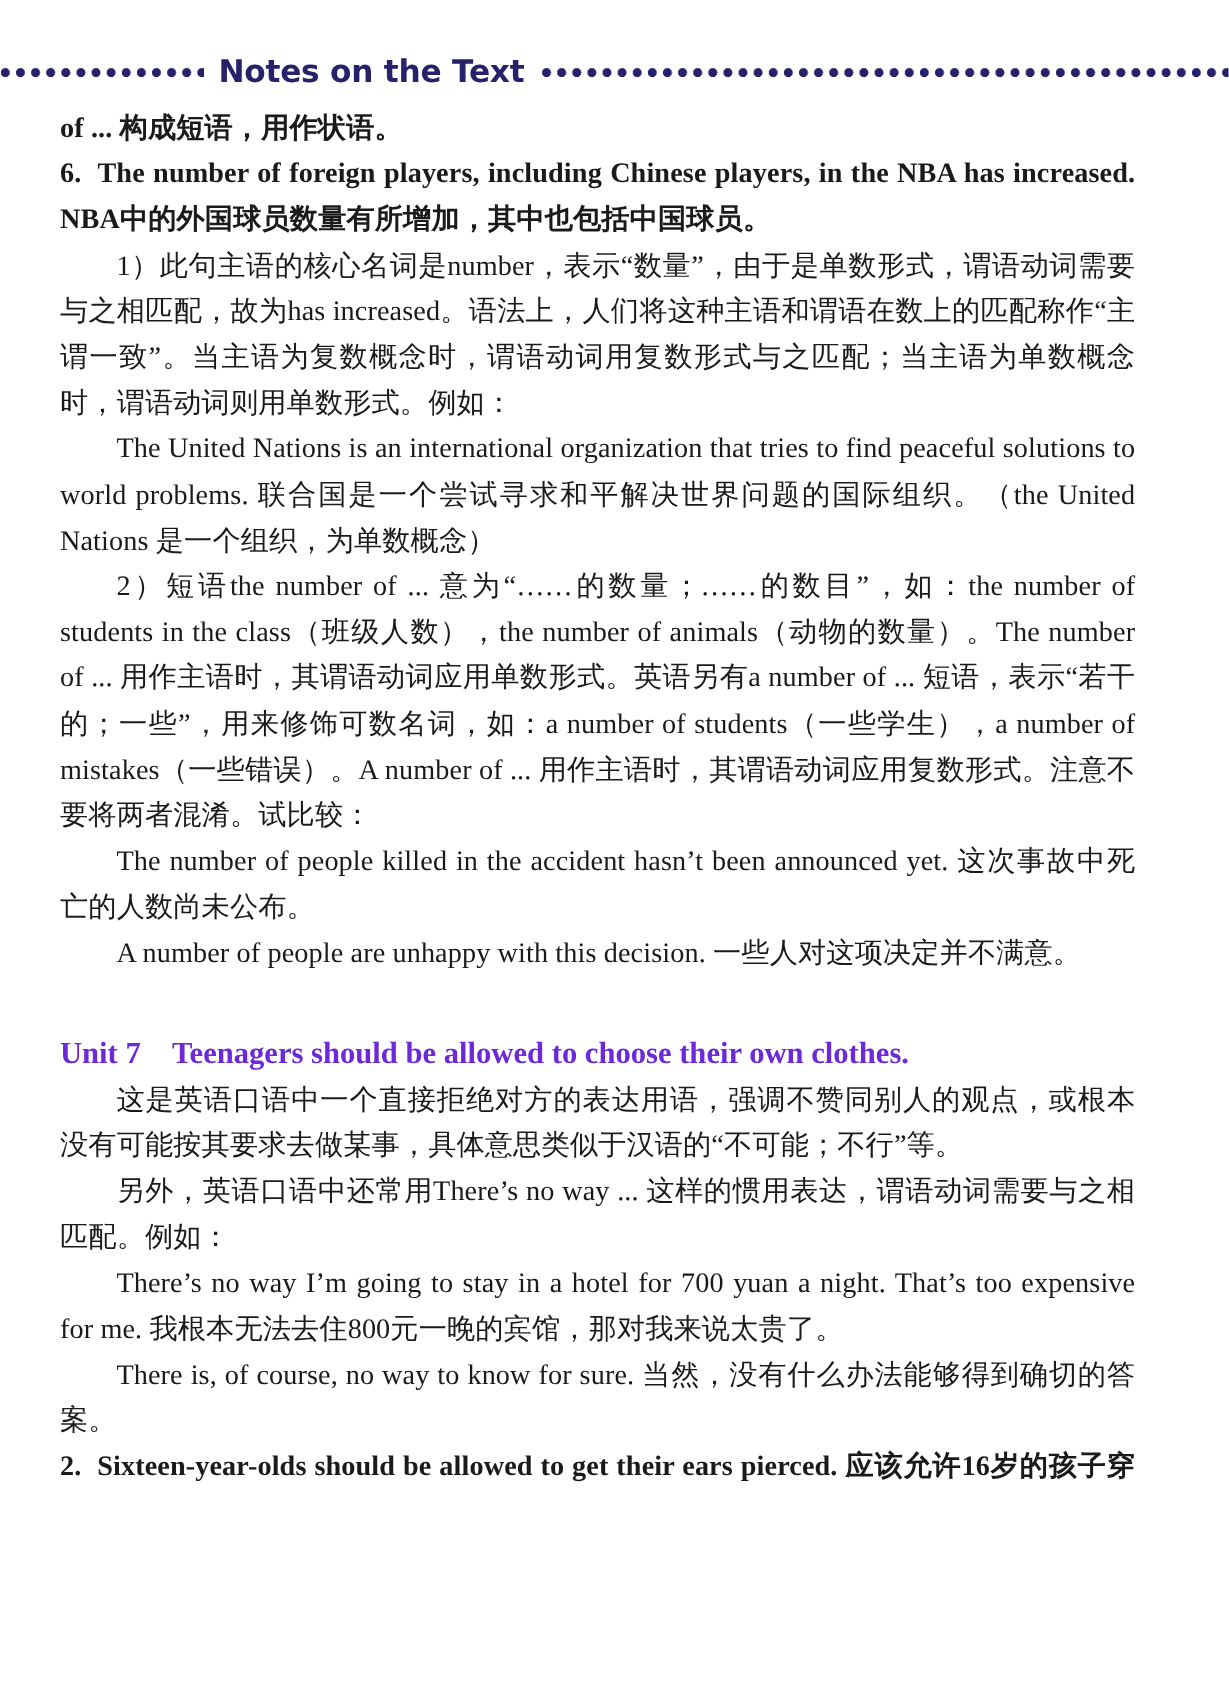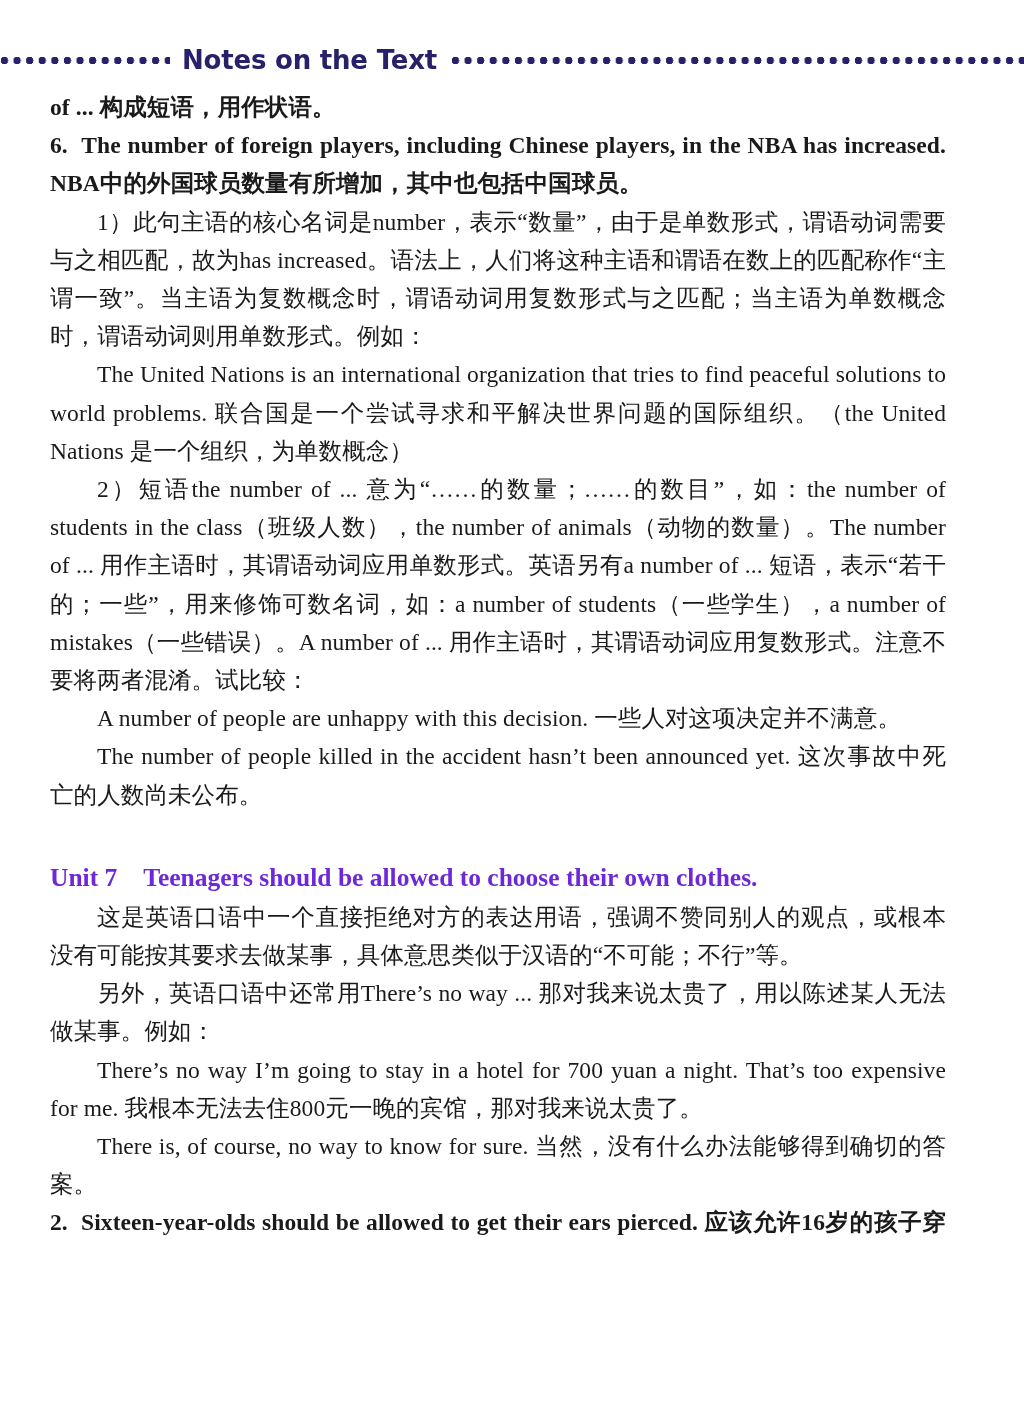--- a/index.html
+++ b/index.html
@@ -123,32 +123,32 @@
 
     <p class="p bold"><span>6.</span>&nbsp; <span>The number of foreign players, including Chinese players, in the NBA has increased.</span> <span>NBA中的外国球员数量有所增加，其中也包括中国球员。</span></p>
 
     <p class="p indent">1）此句主语的核心名词是number，表示“数量”，由于是单数形式，谓语动词需要与之相匹配，故为has increased。语法上，人们将这种主语和谓语在数上的匹配称作“主谓一致”。当主语为复数概念时，谓语动词用复数形式与之匹配；当主语为单数概念时，谓语动词则用单数形式。例如：</p>
 
 
     <p class="p example">The United Nations is an international organization that tries to find peaceful solutions to world problems. 联合国是一个尝试寻求和平解决世界问题的国际组织。（the United Nations 是一个组织，为单数概念）</p>
 
     <p class="p indent">2）短语the number of ... 意为“……的数量；……的数目”，如：the number of students in the class（班级人数），the number of animals（动物的数量）。The number of ... 用作主语时，其谓语动词应用单数形式。英语另有a number of ... 短语，表示“若干的；一些”，用来修饰可数名词，如：a number of students（一些学生），a number of mistakes（一些错误）。A number of ... 用作主语时，其谓语动词应用复数形式。注意不要将两者混淆。试比较：</p>
 
+    <p class="p example">The number of people killed in the accident hasn’t been announced yet. 这次事故中死亡的人数尚未公布。</p>
+
     <p class="p example">A number of people are unhappy with this decision. 一些人对这项决定并不满意。</p>
-
-    <p class="p example">The number of people killed in the accident hasn’t been announced yet. 这次事故中死亡的人数尚未公布。</p>
 
     <div class="gap-lg"></div>
 
     <p class="unit-heading"><span>Unit 7</span><span class="unit-gap"></span><span>Teenagers should be allowed to choose their own clothes.</span></p>
 
 
     <p class="p indent">这是英语口语中一个直接拒绝对方的表达用语，强调不赞同别人的观点，或根本没有可能按其要求去做某事，具体意思类似于汉语的“不可能；不行”等。</p>
 
-    <p class="p indent">另外，英语口语中还常用There’s no way ... 那对我来说太贵了，用以陈述某人无法做某事。例如：</p>
+    <p class="p indent">另外，英语口语中还常用There’s no way ... 这样的惯用表达，谓语动词需要与之相匹配。例如：</p>
 
     <p class="p example">There’s no way I’m going to stay in a hotel for 700 yuan a night. That’s too expensive for me. 我根本无法去住800元一晚的宾馆，那对我来说太贵了。</p>
 
     <p class="p example">There is, of course, no way to know for sure. 当然，没有什么办法能够得到确切的答案。</p>
 
     <p class="p bold"><span>2.</span>&nbsp; <span>Sixteen-year-olds should be allowed to get their ears pierced.</span> <span>应该允许16岁的孩子穿耳洞。</span></p>
 
     <p class="p indent">此句中的get是使役动词，其搭配用法多种多样，这里接的是带有过去分词的复合结构。get something done是一个常见的固定搭配，常用来表达“请别人做某事；使某事完</p>
 
   </div>

